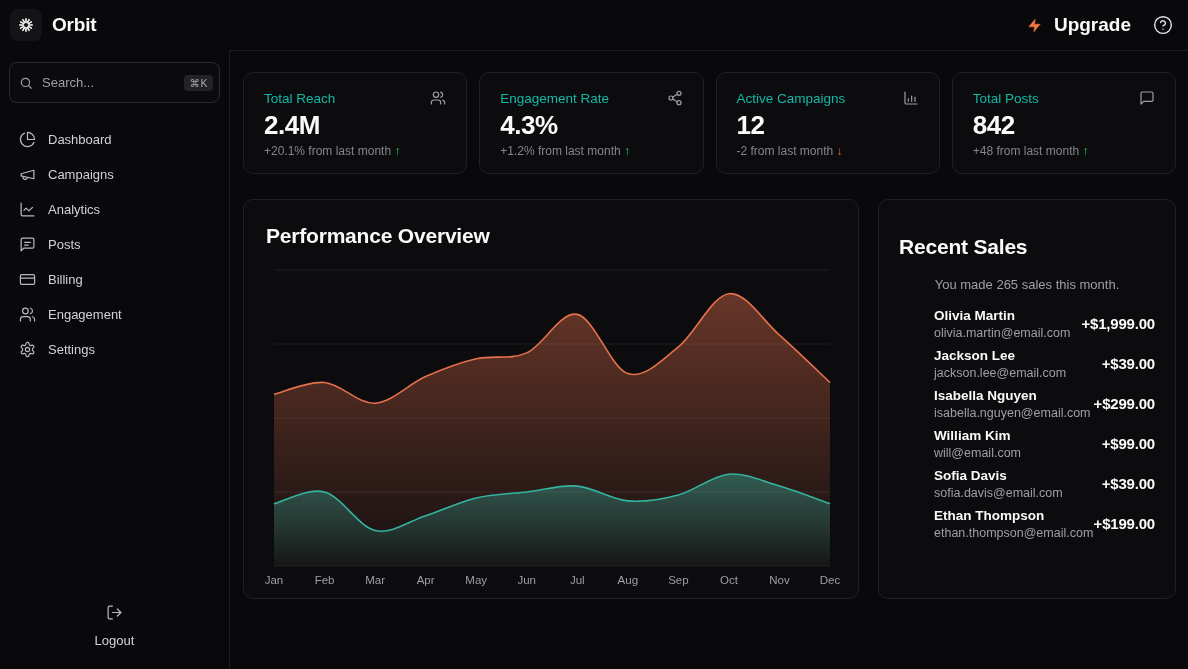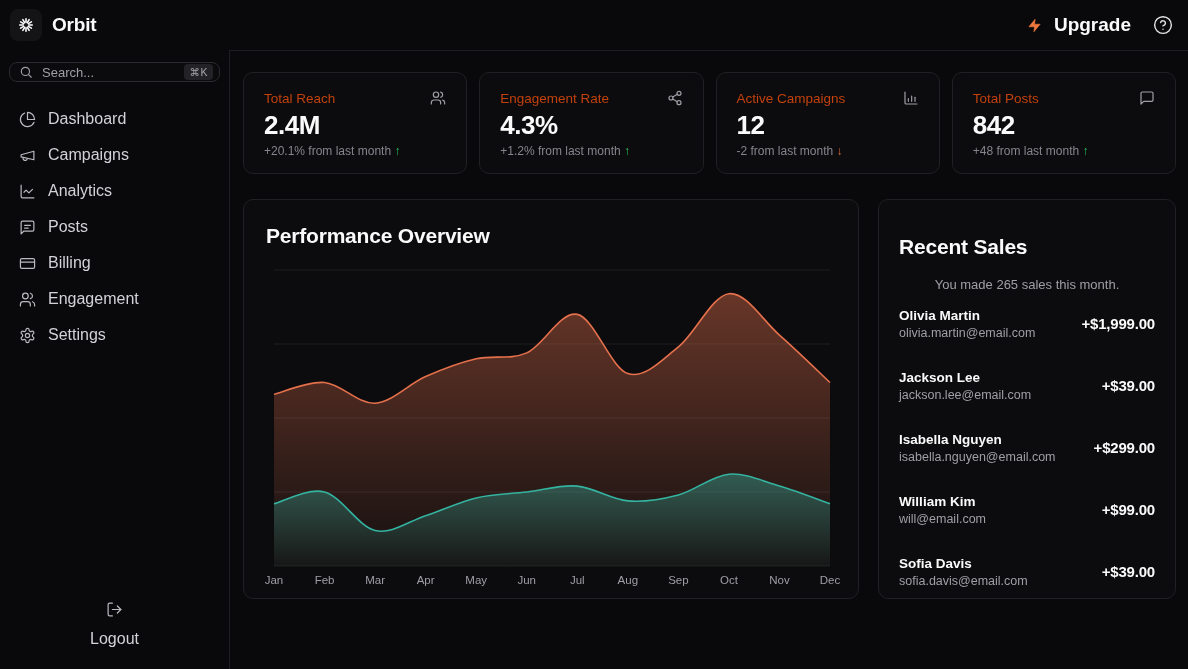--- a/index.html
+++ b/index.html
@@ -31,68 +31,68 @@
   
   .shell { display: flex; height: 619px; }
   .sidebar {
     width: 230px; border-right: 1px solid #1d1d21; display: flex; flex-direction: column;
     padding: 12px 9px 12px 9px; flex-shrink: 0;
   }
   .main { flex: 1; border-top: 1px solid #1d1d21; padding: 21px 12px 0 13px; }
 
   
   .search-box {
-    height: 20px; border: 1px solid #2a2a2f; border-radius: 8px; background: #0b0b0d;
+    height: 41px; border: 1px solid #2a2a2f; border-radius: 8px; background: #0b0b0d;
     display: flex; align-items: center; gap: 7px; padding: 0 6px 0 9px; color: #9f9fa6;
   }
   .search-box input {
     flex: 1; background: transparent; border: none; outline: none; color: #e4e4e7;
     font-family: inherit; font-size: 13px; min-width: 0;
   }
   .search-box input::placeholder { color: #9f9fa6; }
   .kbd {
     background: #232327; border-radius: 4px; padding: 2px 5px; font-size: 10.5px;
     color: #a6a6ad; letter-spacing: 0.5px; white-space: nowrap;
   }
 
   
   .nav { margin-top: 19px; display: flex; flex-direction: column; }
   .nav-item, .logout-item {
     display: flex; align-items: center; gap: 12px; padding: 9px 10px; border-radius: 6px;
-    font-size: 16px; color: #d2d2d7; cursor: pointer; background: none; border: none;
+    font-size: 13px; color: #d2d2d7; cursor: pointer; background: none; border: none;
     font-family: inherit; text-align: left; width: 100%;
   }
   .nav-item .ico, .logout-item .ico { color: #b9b9c0; display: flex; }
   .logout-item { margin-top: auto; flex-direction: column; }
 
   
   .card { background: #0c0c0e; border: 1px solid #202025; border-radius: 10px; }
 
   .stats-row { display: grid; grid-template-columns: repeat(4, 1fr); gap: 12px; margin-bottom: 25px; }
   .stat-card { height: 102px; padding: 17px 20px; }
   .stat-head { display: flex; align-items: center; justify-content: space-between; }
-  .stat-label { font-size: 13.5px; font-weight: 500; color: #c2410c; }
+  .stat-label { font-size: 13.5px; font-weight: 500; color: #14b8a6; }
   .stat-icon { color: #9f9fa6; display: flex; }
   .stat-value { font-size: 26px; font-weight: 700; letter-spacing: -0.5px; margin-top: 6px; line-height: 1; }
   .stat-delta { font-size: 12px; color: #85858d; margin-top: 6px; }
   .arrow-up { color: #24c55e; font-weight: 700; }
   .arrow-down { color: #e0693f; font-weight: 700; }
 
   .content-row { display: grid; grid-template-columns: 1fr 298px; gap: 19px; height: 400px; }
 
   
   .chart-card { padding: 20px 20px 8px 20px; overflow: hidden; }
   .chart-title { font-size: 21px; font-weight: 700; letter-spacing: -0.2px; margin: 4px 0 0 2px; }
   #perf-chart { margin-top: 6px; }
 
   
   .sales-card { padding: 18px 20px; overflow: hidden; }
   .sales-title { font-size: 21px; font-weight: 700; letter-spacing: -0.2px; }
   .sales-subtitle { font-size: 13px; color: #9f9fa6; margin-top: 6px; text-align: center; }
-  .sales-list { margin-top: 16px; display: flex; flex-direction: column; gap: 30px; }
+  .sales-list { margin-top: 16px; display: flex; flex-direction: column; gap: 8px; margin-left: 35px; }
   .sale-row { display: flex; align-items: center; justify-content: space-between; }
   .sale-name { font-size: 13.5px; font-weight: 600; color: #fafafa; }
   .sale-email { font-size: 12.5px; color: #9f9fa6; margin-top: 3px; }
   .sale-amount { font-size: 15px; font-weight: 700; letter-spacing: -0.2px; white-space: nowrap; }
 </style>
 </head>
 <body>
 
 <header class="topbar">
   <div class="brand">

